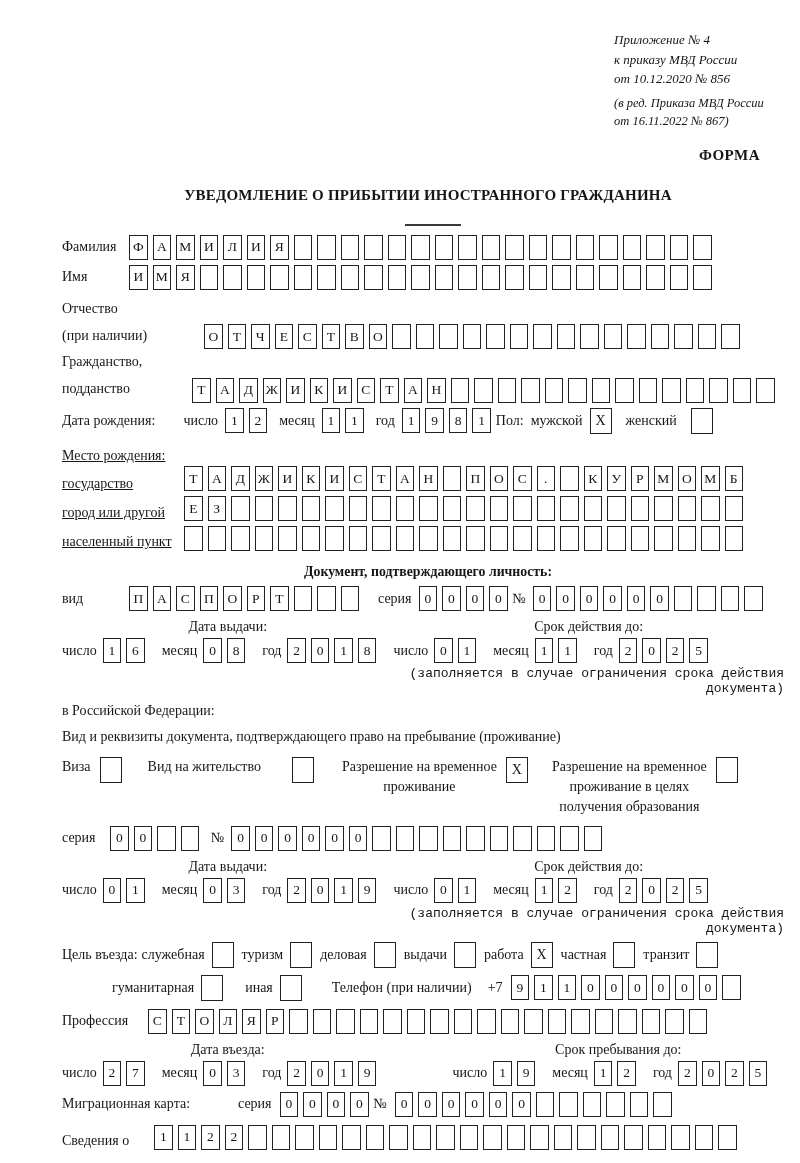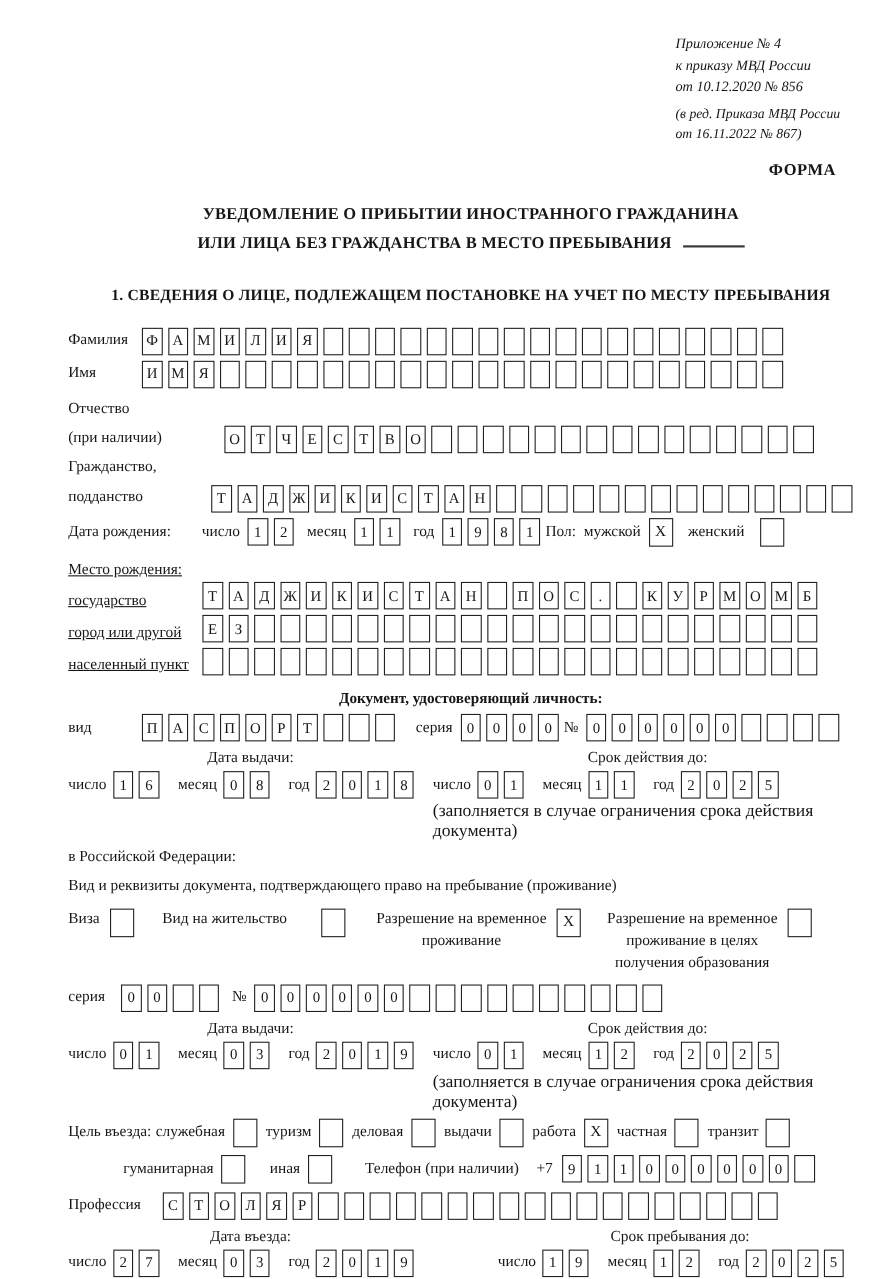--- a/index.html
+++ b/index.html
@@ -42,21 +42,21 @@
   .lbl-lines div{line-height:1.95;}
   .stack .boxrow{margin-bottom:5px;}
 
   
   .dates-row{display:flex;align-items:flex-start;margin:8px 0 2px 0;}
   .date-group{display:flex;flex-direction:column;}
   .date-group .dg-title{text-align:center;margin-bottom:3px;}
   .dateline{display:flex;align-items:center;}
   .dateline .dl{margin-right:6px;}
   .dateline .boxes{margin-right:12px;}
-  .date-note{font-size:16px;margin-top:3px;text-align:left;}
+  .date-note{font-size:13px;margin-top:3px;text-align:right;font-family:Liberation Mono, monospace;}
   .dg-left{margin-left:0;}
   .dg-right{margin-left:auto;margin-right:10px;}
 
   .doc-heading{text-align:center;font-weight:bold;font-size:13.8px;margin:8px 0 6px 0;}
 
   .intro{line-height:1.8;}
 
   
   .opt-row{display:flex;align-items:flex-start;margin-top:8px;margin-bottom:12px;}
   .opt{display:flex;align-items:flex-start;}
@@ -83,24 +83,23 @@
     <div class="sub">
       <div>(в ред. Приказа МВД России</div>
       <div>от 16.11.2022 № 867)</div>
     </div>
   </div>
 
   <div class="forma">ФОРМА</div>
 
   <div class="title">
     <div>УВЕДОМЛЕНИЕ О ПРИБЫТИИ ИНОСТРАННОГО ГРАЖДАНИНА</div>
-    <div><span>ИЛИ ЛИЦА БЕЗ ГРАЖДАНСТВА В МЕСТО ПРЕБЫВАНИЯ</span><span class="title-underline"></span></div>
-  </div>
-
-  <div class="section-heading">1. СВЕДЕНИЯ О ЛИЦЕ, ПОДЛЕЖАЩЕМ ПОСТАНОВКЕ НА УЧЕТ ПО МЕСТУ ПРЕБЫВАНИЯ</div>
+    <div><span class="title-underline"></span></div>
+  </div>
+
 
   <div class="row">
     <span class="lbl w67">Фамилия</span>
     <span class="boxes">
         <span class="cbox">Ф</span>
         <span class="cbox">А</span>
         <span class="cbox">М</span>
         <span class="cbox">И</span>
         <span class="cbox">Л</span>
         <span class="cbox">И</span>
@@ -342,21 +341,21 @@
           <span class="cbox"></span>
           <span class="cbox"></span>
           <span class="cbox"></span>
           <span class="cbox"></span>
           <span class="cbox"></span>
           <span class="cbox"></span>
         </div>
     </span>
   </div>
 
-  <div class="doc-heading">Документ, удостоверяющий личность:</div>
+  <div class="doc-heading">Документ, подтверждающего личность:</div>
 
   <div class="row">
     <span class="lbl w67">вид</span>
     <span class="boxes">
         <span class="cbox">П</span>
         <span class="cbox">А</span>
         <span class="cbox">С</span>
         <span class="cbox">П</span>
         <span class="cbox">О</span>
         <span class="cbox">Р</span>

